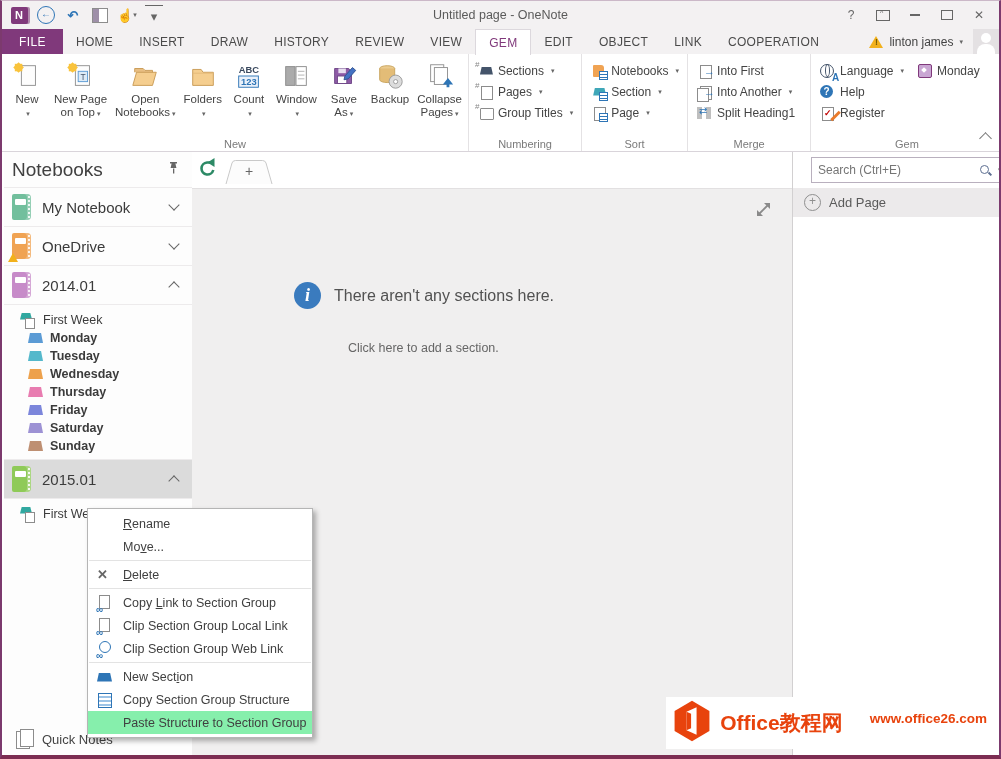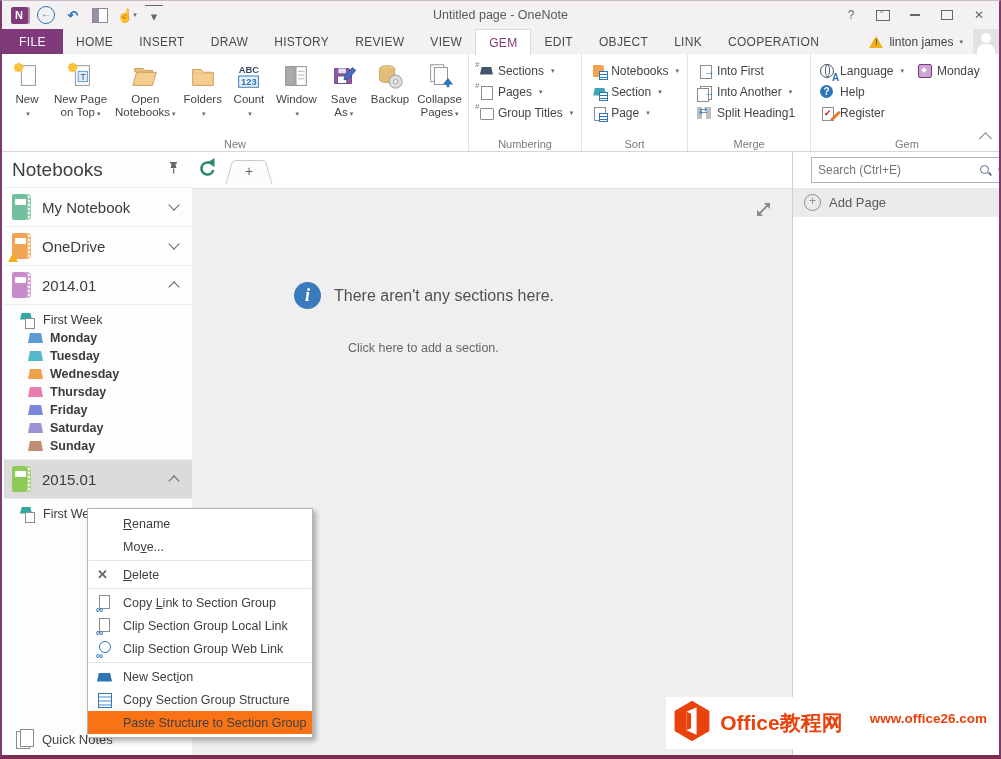--- a/index.html
+++ b/index.html
@@ -116,21 +116,21 @@
   .mag{width:13px;height:13px;position:relative;margin-right:4px;}
   .mag::before{content:"";position:absolute;left:1px;top:1px;width:7px;height:7px;border:1.6px solid #5C6E91;border-radius:50%;}
   .mag::after{content:"";position:absolute;left:9px;top:9px;width:4px;height:1.8px;background:#5C6E91;transform:rotate(45deg);}
   .sdrop{font-size:7px;color:#666;padding:0 2px;}
   .addpage{height:29px;background:#ECEAEB;display:flex;align-items:center;gap:8px;padding-left:11px;font-size:13px;color:#5A5A5A;}
   .plus-circ{width:15px;height:15px;border:1px solid #8F8F8F;border-radius:50%;color:#8F8F8F;font-size:12px;line-height:13px;text-align:center;}
   .pagelist{flex:1;background:#fff;}
   
   .cmenu{position:absolute;left:85px;top:507px;width:224px;background:#fff;border:1px solid #B5B5B5;box-shadow:3px 3px 5px rgba(0,0,0,.3);z-index:50;padding:3px 0;font-size:12.5px;color:#404040;}
   .mi{height:23px;display:flex;align-items:center;padding-left:7px;}
-  .mi.hl{background:#f97316;}
+  .mi.hl{background:#86efac;}
   .mic{width:20px;height:16px;position:relative;margin-right:8px;flex:0 0 20px;}
   .msep{height:1px;background:#E3E3E3;margin:2px 1px;}
   .k{text-decoration:underline;}
   .mic[data-icon="delete-x"]::before{content:"✕";position:absolute;left:2px;top:0px;color:#666;font-size:13px;font-weight:bold;line-height:16px;}
   .mic[data-icon="page-link"]::before{content:"";position:absolute;left:4px;top:0;width:9px;height:12px;background:#fff;border:1px solid #8C8C8C;}
   .mic[data-icon="page-link"]::after{content:"∞";position:absolute;left:1px;bottom:-4px;color:#2E75B6;font-size:10px;font-weight:bold;}
   .mic[data-icon="globe-link"]::before{content:"";position:absolute;left:4px;top:0;width:10px;height:10px;border:1.5px solid #2E75B6;border-radius:50%;}
   .mic[data-icon="globe-link"]::after{content:"∞";position:absolute;left:1px;bottom:-4px;color:#2E75B6;font-size:10px;font-weight:bold;}
   .mic[data-icon="section-tab"]::before{content:"";position:absolute;left:2px;top:4px;width:15px;height:9px;background:#2E75B6;clip-path:polygon(13% 0,87% 0,100% 100%,0 100%);}
   .mic[data-icon="section-group"]::before{content:"";position:absolute;left:1px;top:1px;width:13px;height:7px;background:#31A8A0;clip-path:polygon(15% 0,85% 0,100% 100%,0 100%);}

